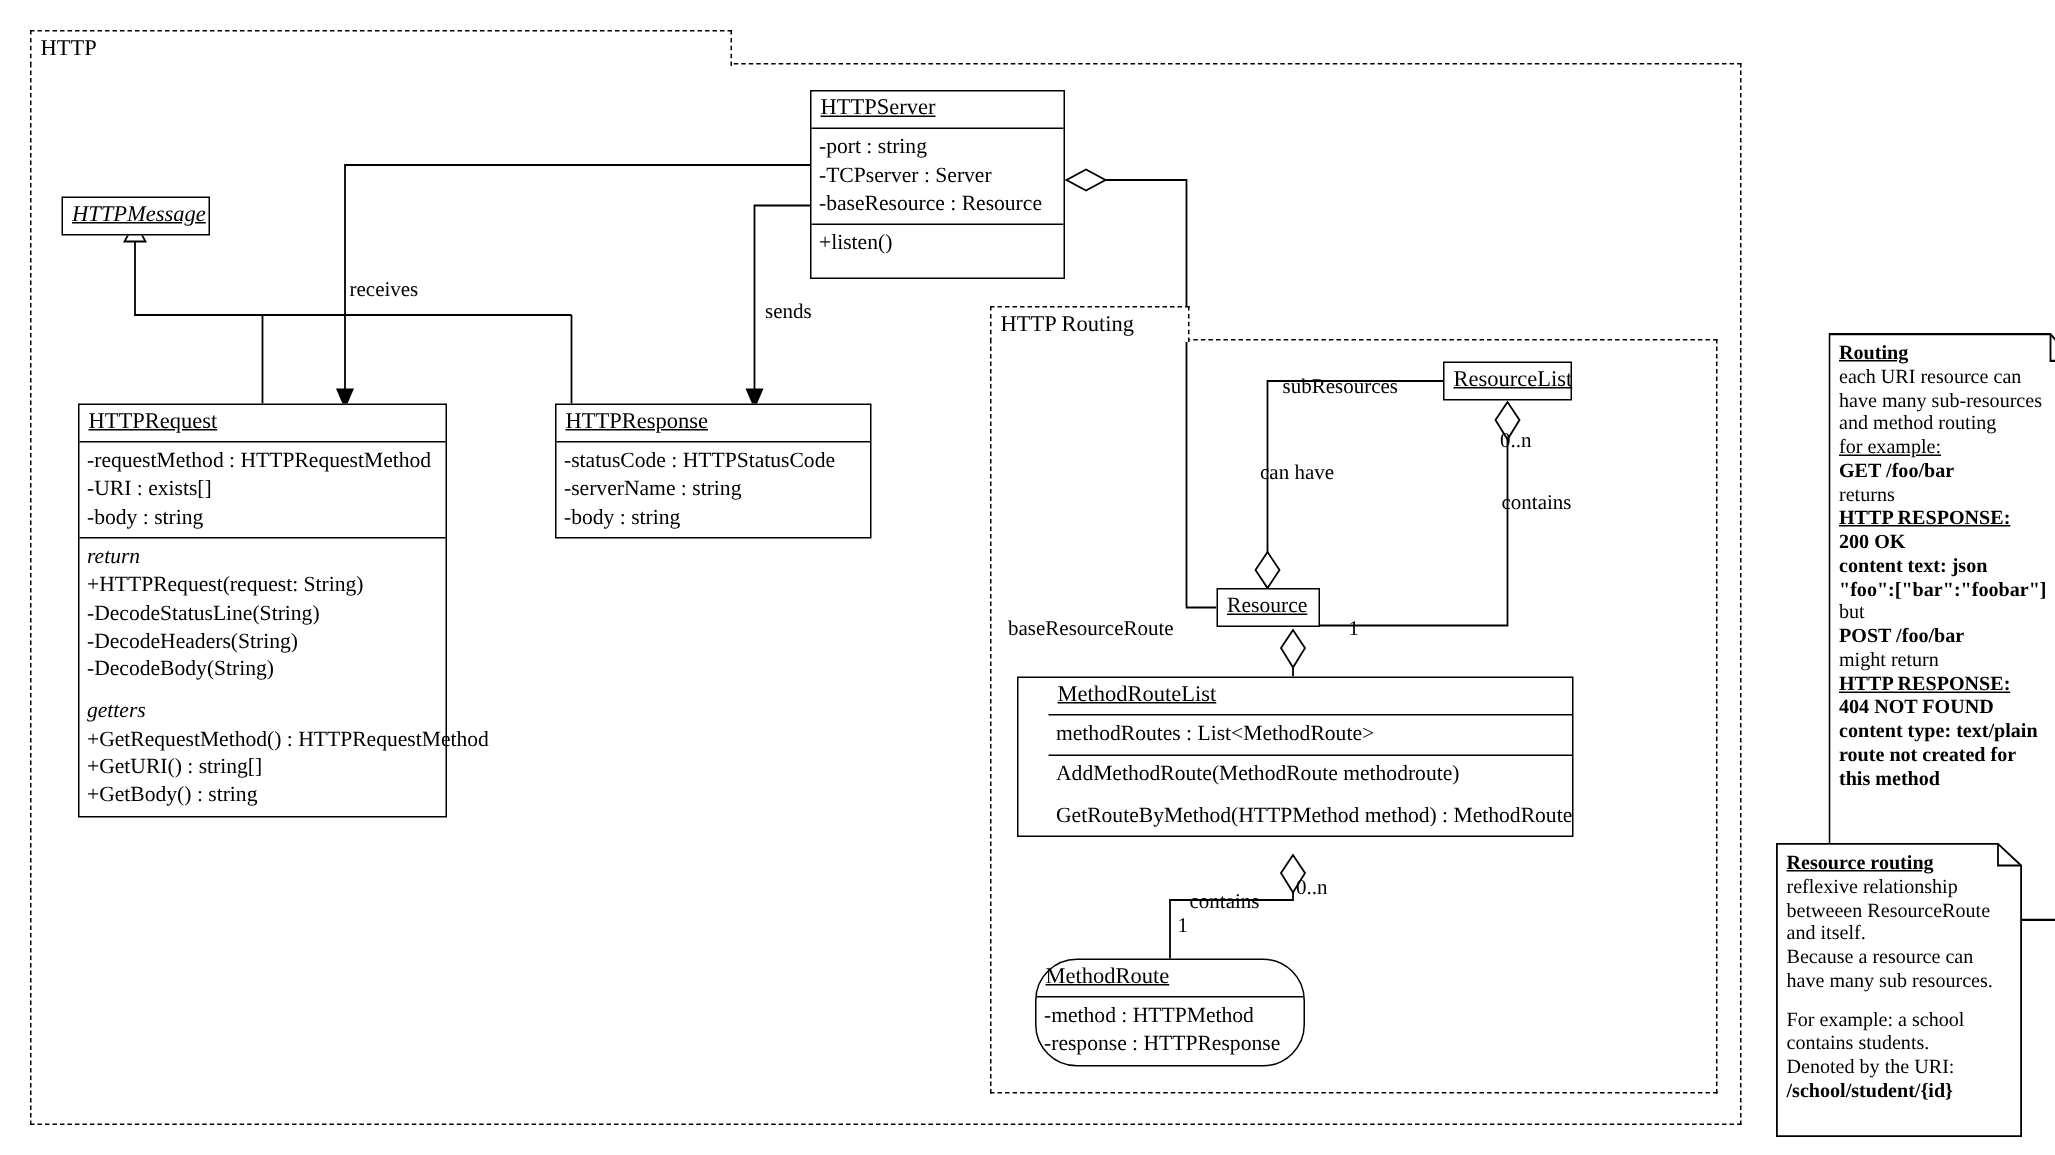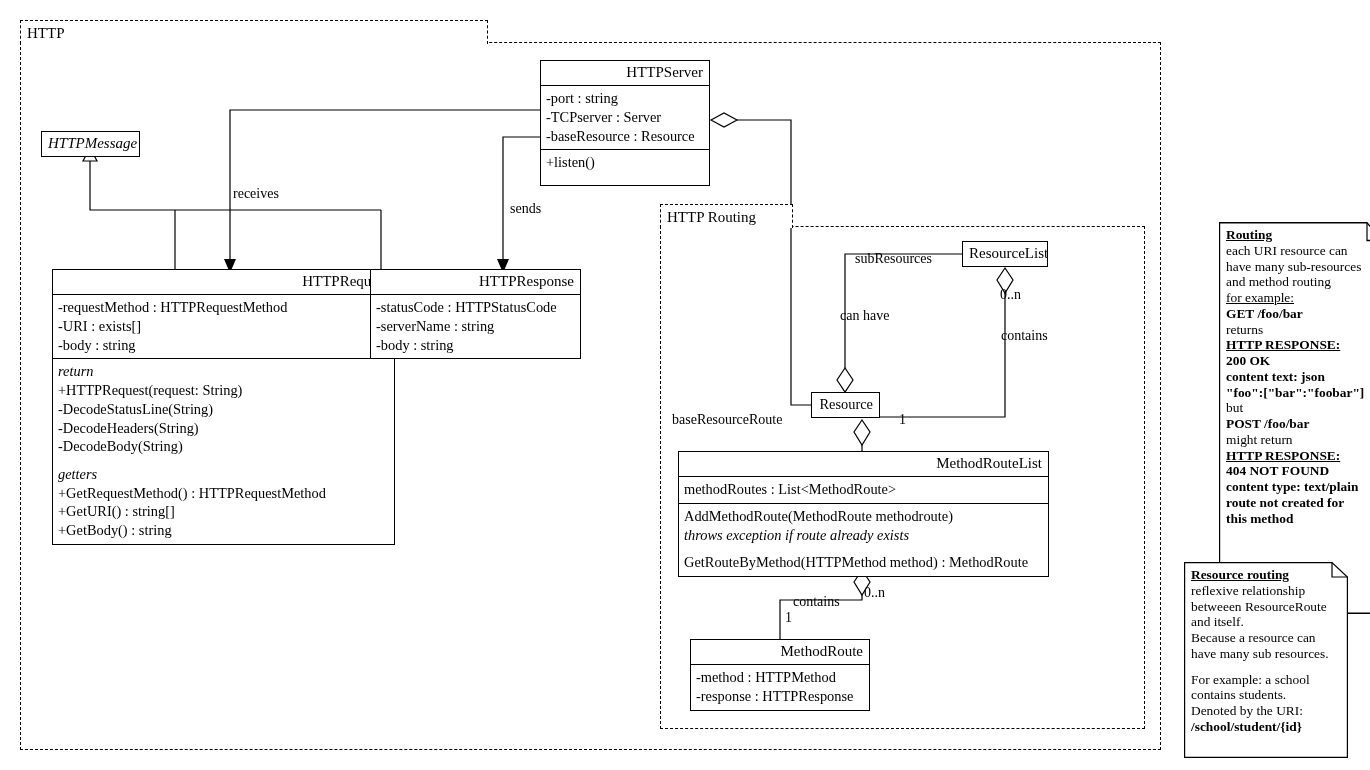--- a/index.html
+++ b/index.html
@@ -12,21 +12,21 @@
   svg.wires{position:absolute;left:0;top:0;width:1370px;height:770px;overflow:visible;pointer-events:none;}
 
   
   .pkg-body{position:absolute;border:1.4px dashed #000;background:transparent;}
   .pkg-tab{position:absolute;border:1.4px dashed #000;border-bottom:none;background:#fff;}
   .pkg-tab span{position:absolute;left:6px;top:50%;transform:translateY(-50%);
     font-size:15px;line-height:1;white-space:nowrap;}
 
   
   .cls{position:absolute;border:1.2px solid #000;background:#fff;box-sizing:border-box;}
-  .cls .name{text-align:right;font-size:15px;padding:3px 6px 4px;line-height:1.15;}
+  .cls .name{text-align:left;font-size:15px;padding:3px 6px 4px;line-height:1.15;text-decoration:underline;}
   .cls .name.ital{font-style:italic;}
   .cls .sep{border-top:1.2px solid #000;}
   .cls .compart{padding:3px 5px 4px;font-size:14.4px;line-height:1.30;}
   .cls .compart div{white-space:pre;}
   .cls .compart .it{font-style:italic;}
   .cls .compart .blank{height:9px;}
 
   
   .elabel{position:absolute;font-size:14px;line-height:1;white-space:nowrap;}
 
@@ -105,21 +105,21 @@
     <div class="compart sep">
       <div>-port : string</div>
       <div>-TCPserver : Server</div>
       <div>-baseResource : Resource</div>
     </div>
     <div class="compart sep" style="min-height:28px;">
       <div>+listen()</div>
     </div>
   </div>
 
-  <div class="cls" style="left:52px;top:269px;width:343px;">
+  <div class="cls" style="left:52px;top:269px;width:246px;">
     <div class="name">HTTPRequest</div>
     <div class="compart sep">
       <div>-requestMethod : HTTPRequestMethod</div>
       <div>-URI : exists[]</div>
       <div>-body : string</div>
     </div>
     <div class="compart sep">
       <div class="it">return</div>
       <div>+HTTPRequest(request: String)</div>
       <div>-DecodeStatusLine(String)</div>
@@ -143,34 +143,33 @@
   </div>
 
   <div class="cls" style="left:962px;top:241px;width:86px;">
     <div class="name">ResourceList</div>
   </div>
 
   <div class="cls" style="left:811px;top:392px;width:69px;">
     <div class="name" style="font-size:14.4px;">Resource</div>
   </div>
 
-  <div class="cls" style="left:678px;top:451px;width:371px;">
+  <div class="cls" style="left:678px;top:451px;width:371px;padding-left:20px;">
     <div class="name">MethodRouteList</div>
     <div class="compart sep">
       <div>methodRoutes : List&lt;MethodRoute&gt;</div>
     </div>
     <div class="compart sep">
       <div>AddMethodRoute(MethodRoute methodroute)</div>
-      <div class="it">throws exception if route already exists</div>
       <div class="blank"></div>
       <div>GetRouteByMethod(HTTPMethod method) : MethodRoute</div>
     </div>
   </div>
 
-  <div class="cls" style="left:690px;top:639px;width:180px;">
+  <div class="cls" style="left:690px;top:639px;width:180px;border-radius:28px;">
     <div class="name">MethodRoute</div>
     <div class="compart sep">
       <div>-method : HTTPMethod</div>
       <div>-response : HTTPResponse</div>
     </div>
   </div>
 
   <div class="elabel" style="left:233px;top:187px;">receives</div>
   <div class="elabel" style="left:510px;top:202px;">sends</div>
   <div class="elabel" style="left:855px;top:252px;text-align:right;">subResources</div>

